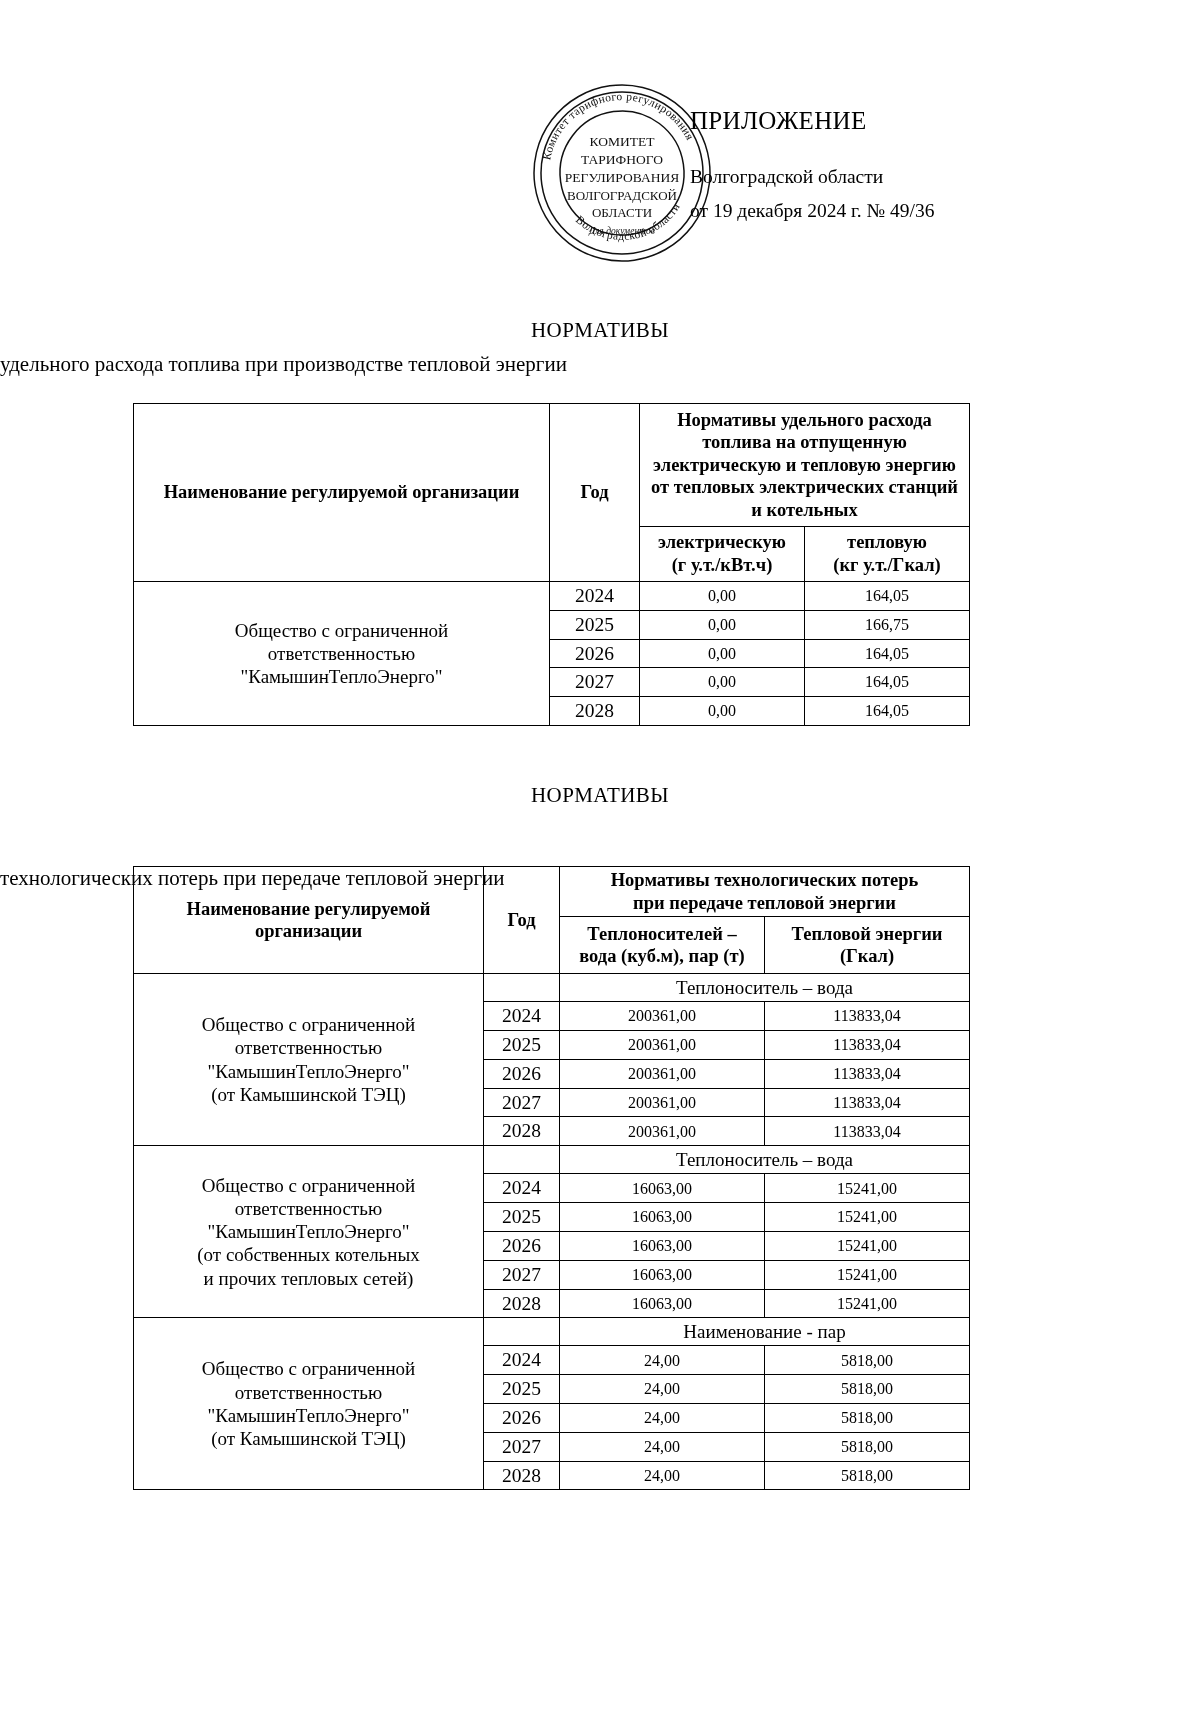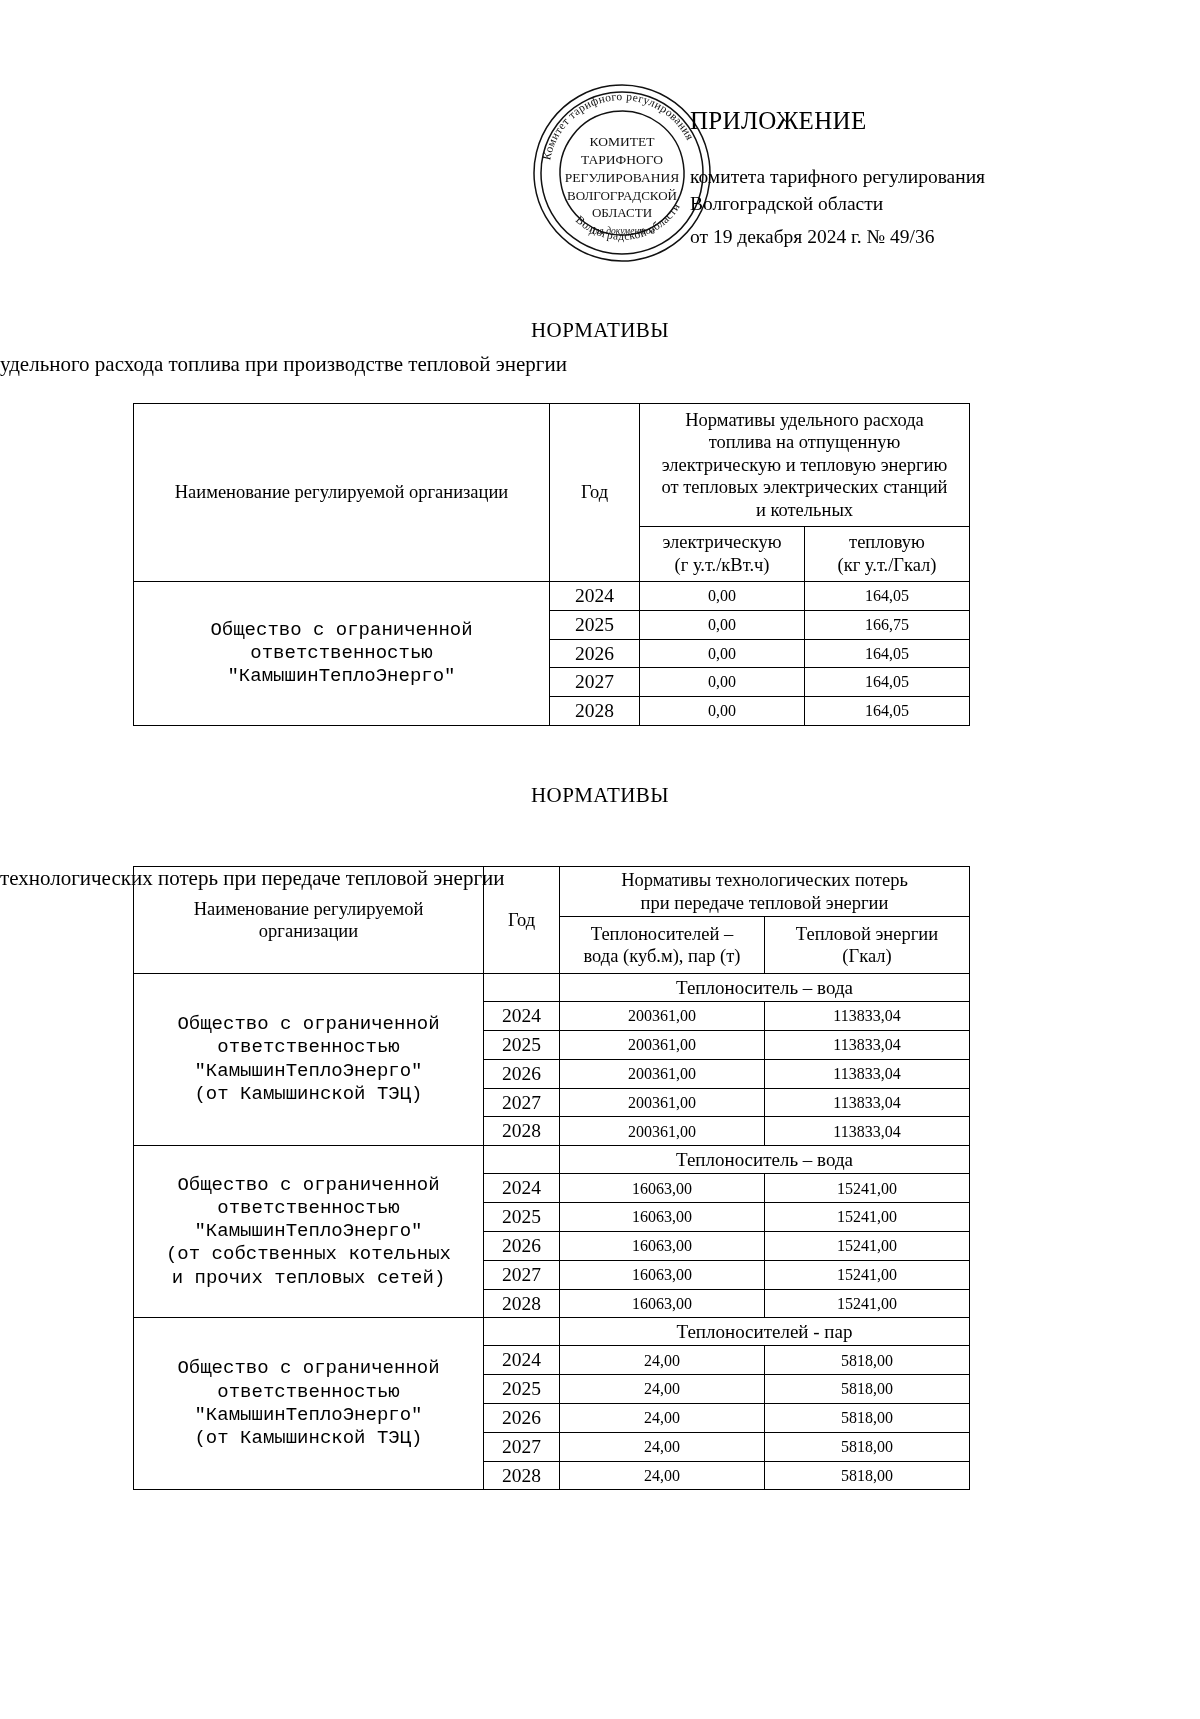--- a/index.html
+++ b/index.html
@@ -81,21 +81,21 @@
     font-size: 18.5px;
   }
   table.doc td, table.doc th {
     border: 1.6px solid #000;
     padding: 2px 5px;
     text-align: center;
     vertical-align: middle;
     font-weight: normal;
     line-height: 1.22;
   }
-  table.doc th { font-weight: normal; }
+  table.doc th { font-weight: bold; }
 
   #table1 {
     left: 133px;
     top: 403px;
     width: 836px;
   }
   #table1 .c-org  { width: 416px; }
   #table1 .c-year { width: 90px; }
   #table1 .c-el   { width: 165px; }
   #table1 .c-th   { width: 165px; }
@@ -104,21 +104,21 @@
     left: 133px;
     top: 866px;
     width: 836px;
   }
   #table2 .c-org  { width: 350px; }
   #table2 .c-year { width: 76px; }
   #table2 .c-tn   { width: 205px; }
   #table2 .c-te   { width: 205px; }
 
   .hdr-main { font-size: 18.5px; }
-  .org-cell { line-height: 1.45; font-size: 19px; font-family: Liberation Mono, monospace; }
+  .org-cell { line-height: 1.45; font-size: 19px; }
   .group-row td { font-size: 19px; }
   .data-cell { font-size: 16px; }
   .year-cell { font-size: 19.5px; }
 </style>
 </head>
 <body>
 
 <div class="page">
 
   <div class="stamp">
@@ -146,21 +146,20 @@
         <text x="95" y="104" font-size="13.5">РЕГУЛИРОВАНИЯ</text>
         <text x="95" y="122" font-size="13">ВОЛГОГРАДСКОЙ</text>
         <text x="95" y="139" font-size="13">ОБЛАСТИ</text>
         <text x="95" y="156" font-size="9.5" font-style="italic">Для документов</text>
       </g>
     </svg>
   </div>
 
   <div class="header-block">
     <div class="appendix-title">ПРИЛОЖЕНИЕ</div>
-    <div class="hdr-line">комитета тарифного регулирования</div>
     <div class="hdr-line">Волгоградской области</div>
     <div class="hdr-gap"></div>
     <div class="hdr-line">от 19 декабря 2024 г. № 49/36</div>
   </div>
 
   <div id="t1-title" class="sect-title">НОРМАТИВЫ</div>
   <div id="t1-sub" class="sect-sub">удельного расхода топлива при производстве тепловой энергии</div>
 
   <table id="table1" class="doc">
     <colgroup>
@@ -339,21 +338,21 @@
 
     <tbody>
       <tr class="group-row">
         <td rowspan="6" class="org-cell">
           <div>Общество с ограниченной</div>
           <div>ответственностью</div>
           <div>"КамышинТеплоЭнерго"</div>
           <div>(от Камышинской ТЭЦ)</div>
         </td>
         <td></td>
-        <td colspan="2">Теплоносителей - пар</td>
+        <td colspan="2">Наименование - пар</td>
       </tr>
       <tr>
         <td class="year-cell">2024</td>
         <td class="data-cell">24,00</td>
         <td class="data-cell">5818,00</td>
       </tr>
       <tr>
         <td class="year-cell">2025</td>
         <td class="data-cell">24,00</td>
         <td class="data-cell">5818,00</td>

